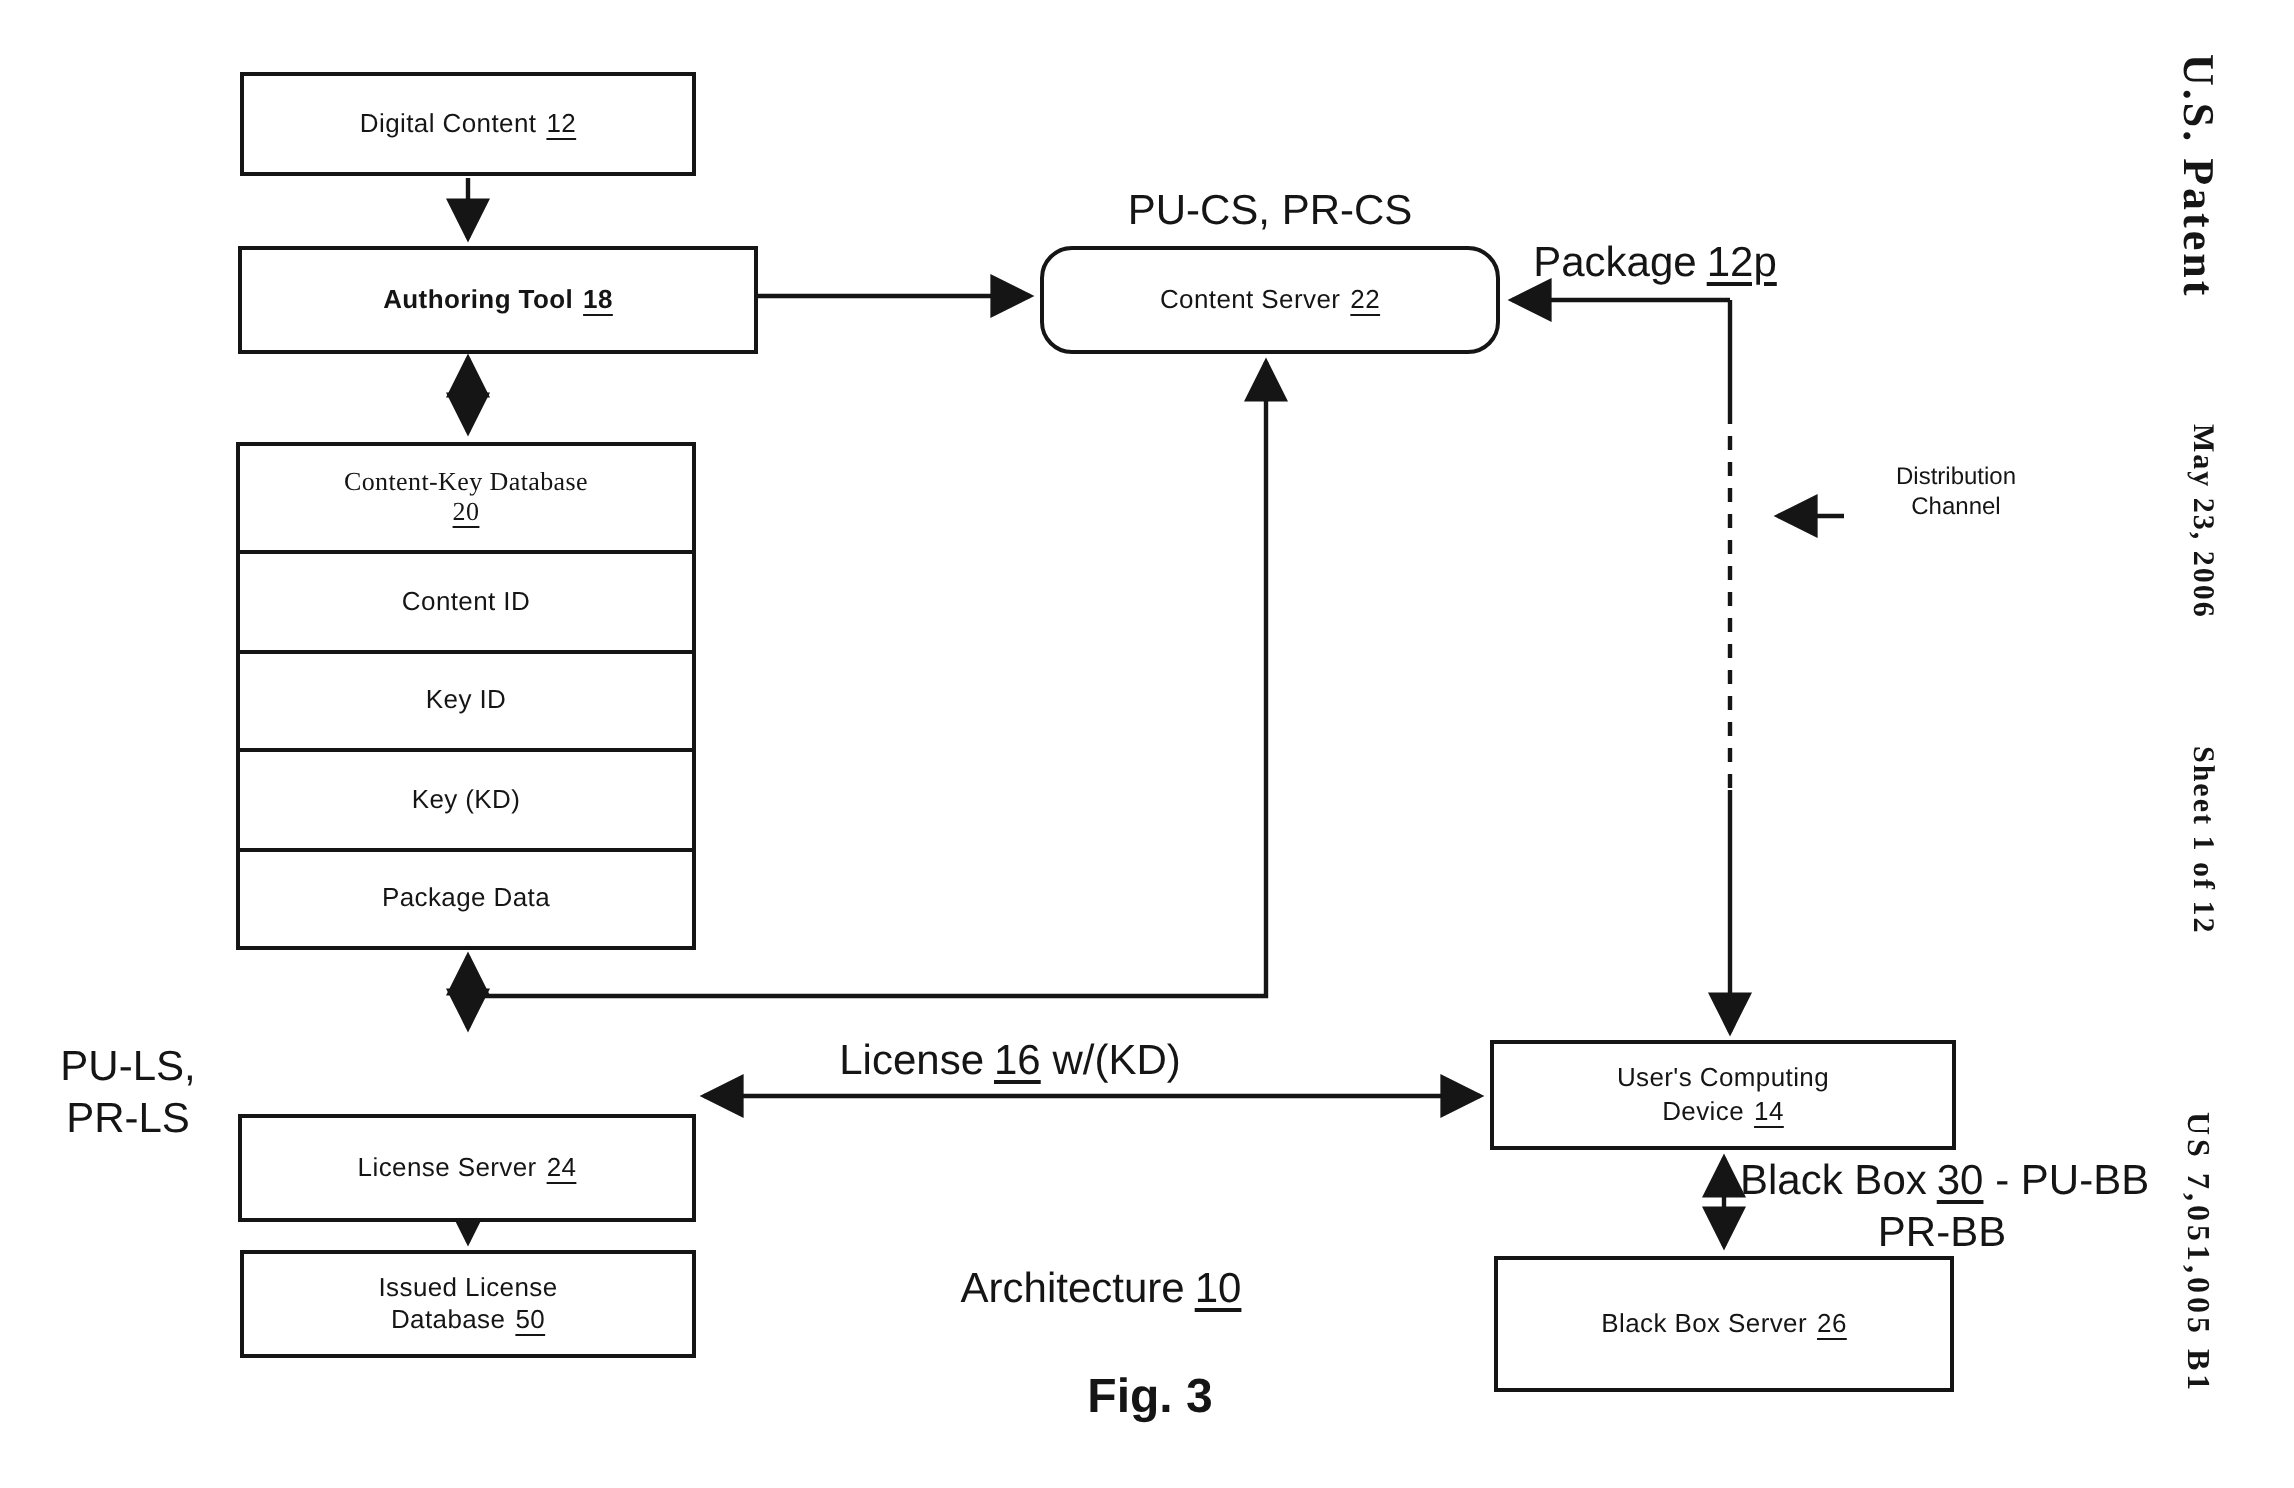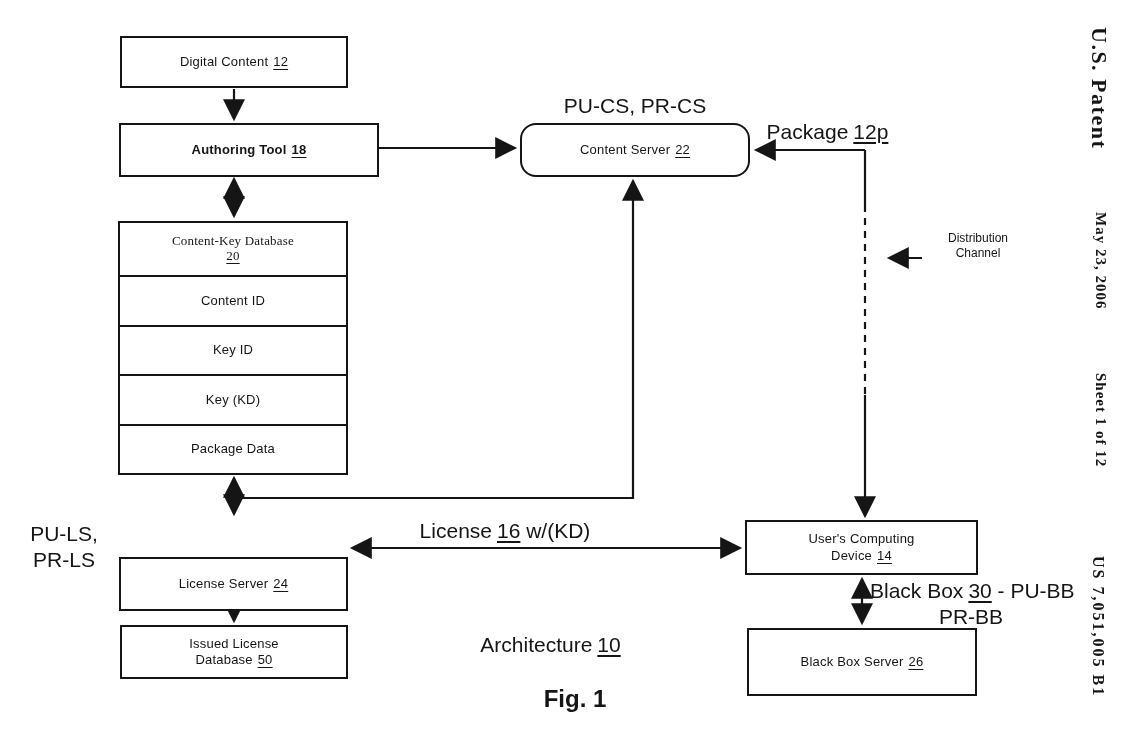--- a/index.html
+++ b/index.html
@@ -152,20 +152,20 @@
       <span>Black Box</span><span class="ref">30</span>
       <span>- PU-BB</span>
     </span>
     <span style="display:block; text-align:center;">PR-BB</span>
   </div>
 
   <div class="lbl nowrap" style="left:468px; top:632px; width:165px;">
     <span>Architecture</span><span class="ref">10</span>
   </div>
 
-  <div class="lbl nowrap" id="fig-caption" style="left:515px; top:684px; width:120px;">Fig. 1</div>
+  <div class="lbl nowrap" id="fig-caption" style="left:515px; top:684px; width:120px;">Fig. 3</div>
 
   <div class="vert" id="margin-title" style="left:1086px; top:27px;">U.S. Patent</div>
   <div class="vert" id="margin-date" style="left:1092px; top:212px;">May 23, 2006</div>
   <div class="vert" id="margin-sheet" style="left:1092px; top:373px;">Sheet 1 of 12</div>
   <div class="vert" id="margin-patnum" style="left:1089px; top:556px;">US 7,051,005 B1</div>
 
 </div>
 
 </body></html>

